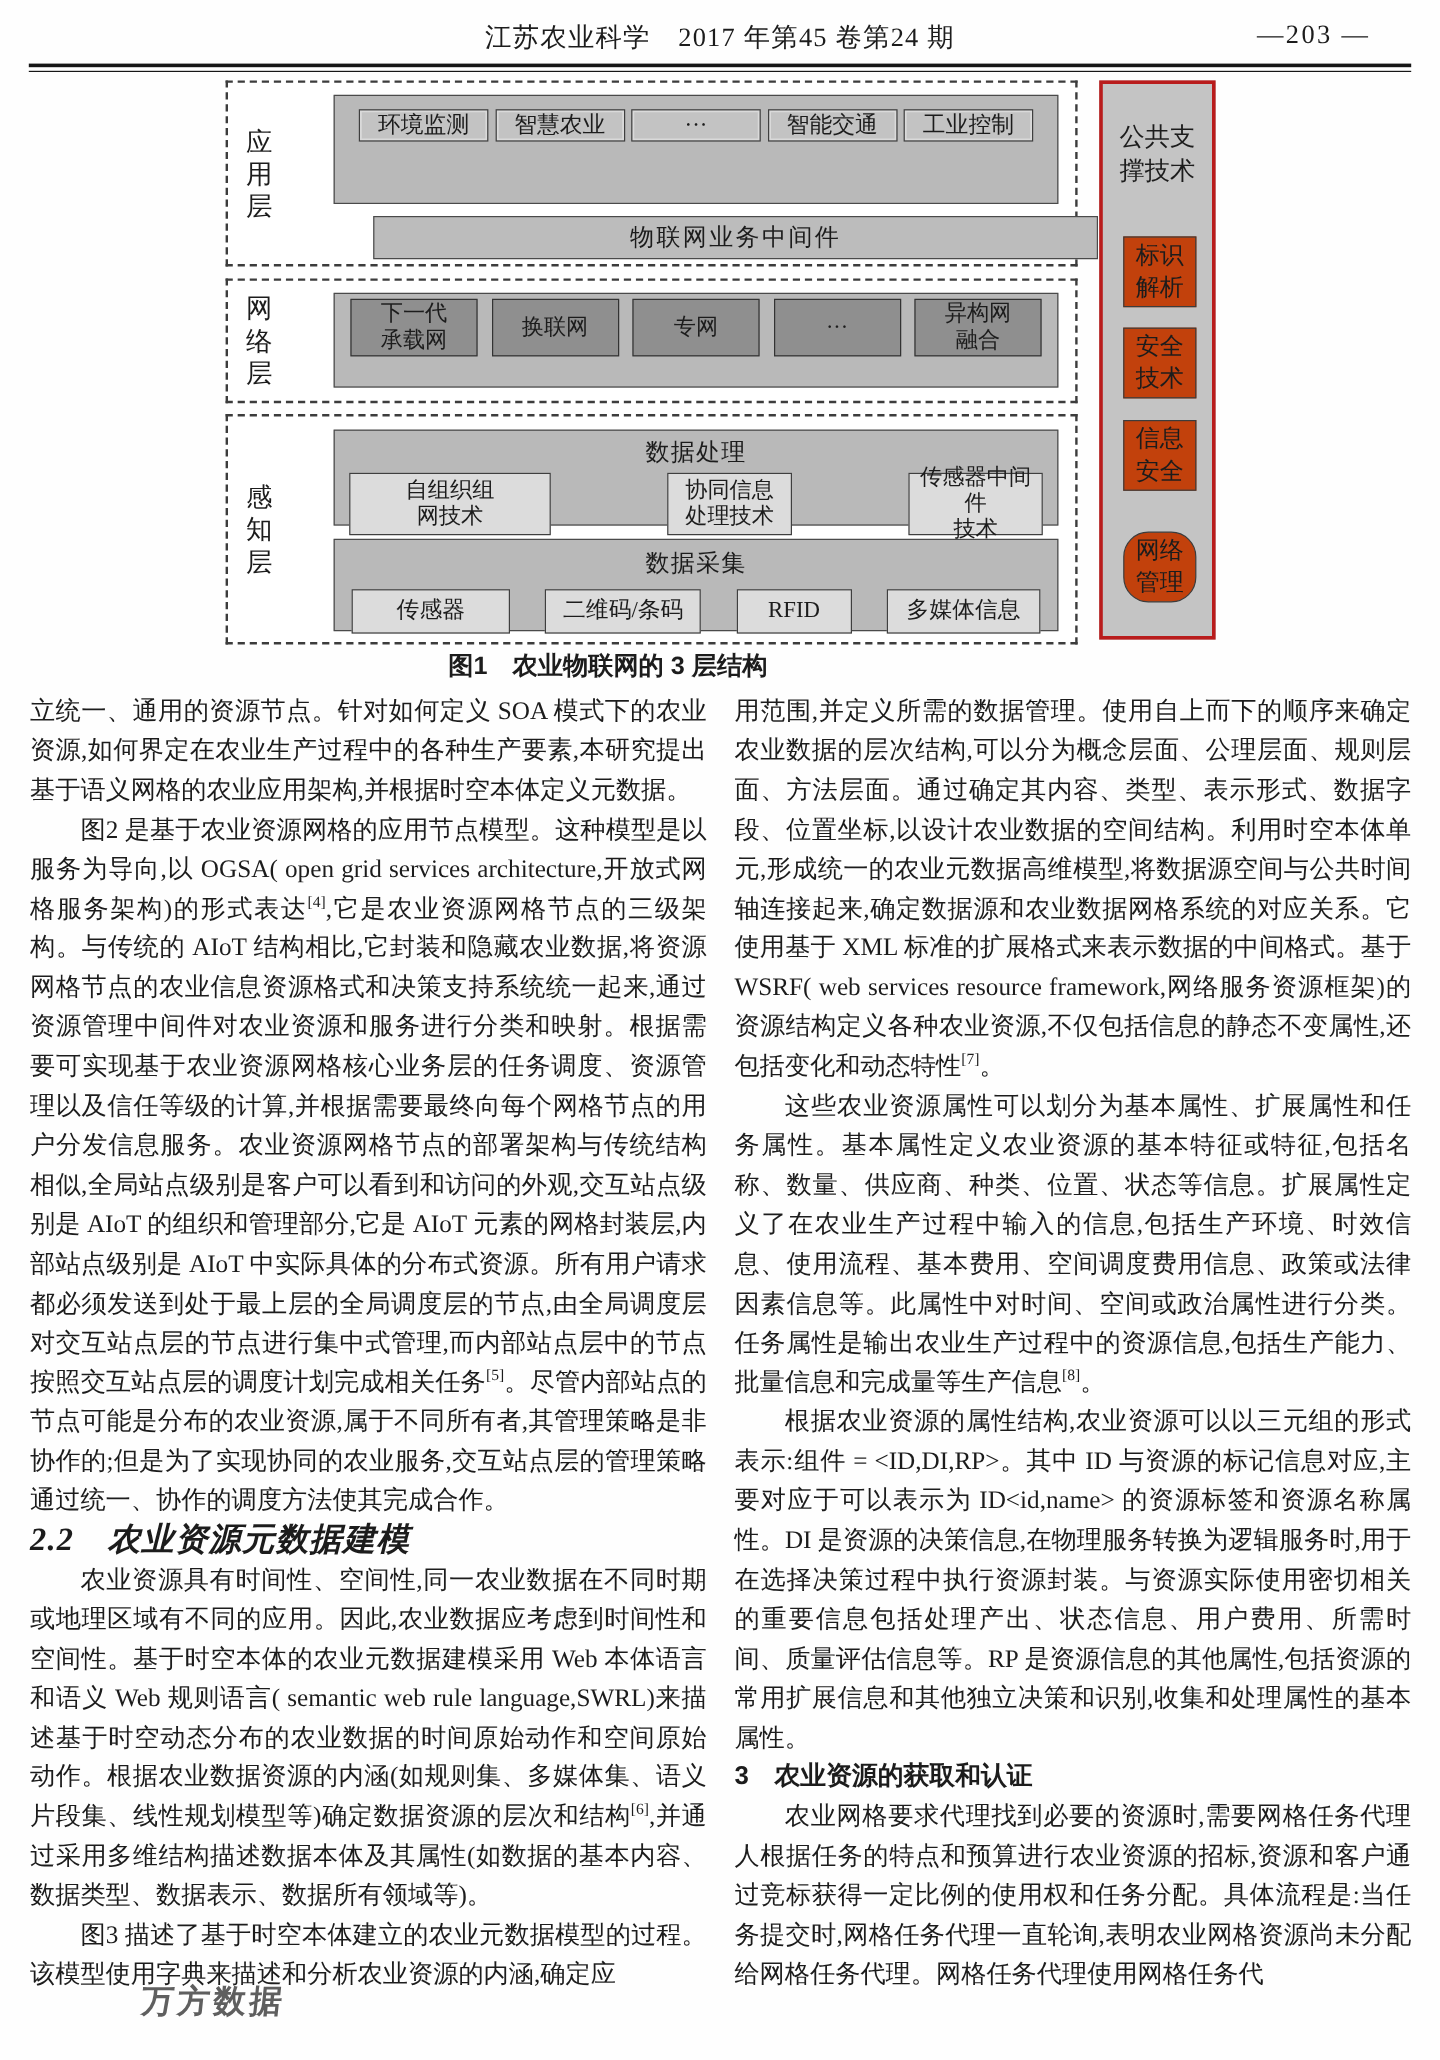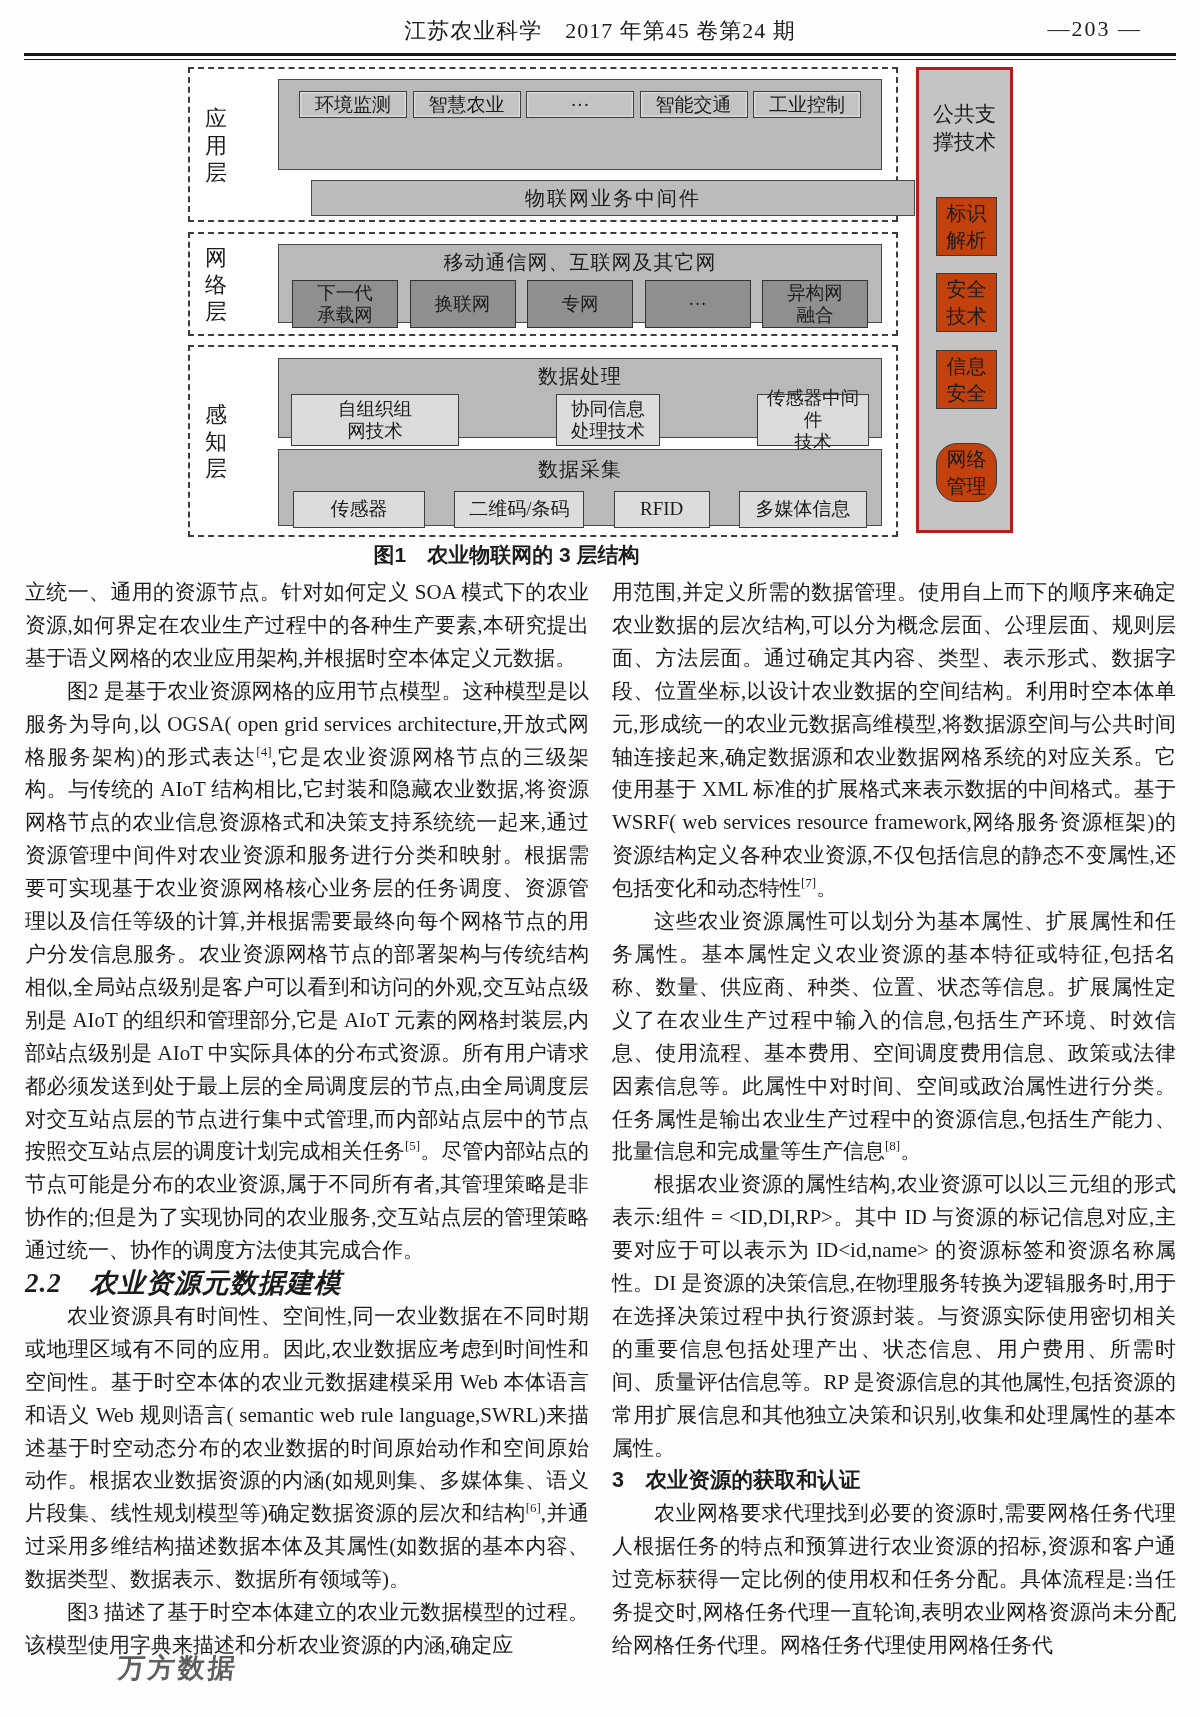--- a/index.html
+++ b/index.html
@@ -110,21 +110,20 @@
       </div>
     </div>
     <div class="gbox app-mid">物联网业务中间件</div>
   </div>
 
   <div class="dashed layer-net">
     <div class="vlabel pre">网
 络
 层</div>
     <div class="gbox net-main">
-      <div class="gtitle">移动通信网、互联网及其它网</div>
       <div class="items">
         <div class="net-item pre">下一代
 承载网</div>
         <div class="net-item pre">换联网</div>
         <div class="net-item pre">专网</div>
         <div class="net-item pre">···</div>
         <div class="net-item pre">异构网
 融合</div>
       </div>
     </div>

